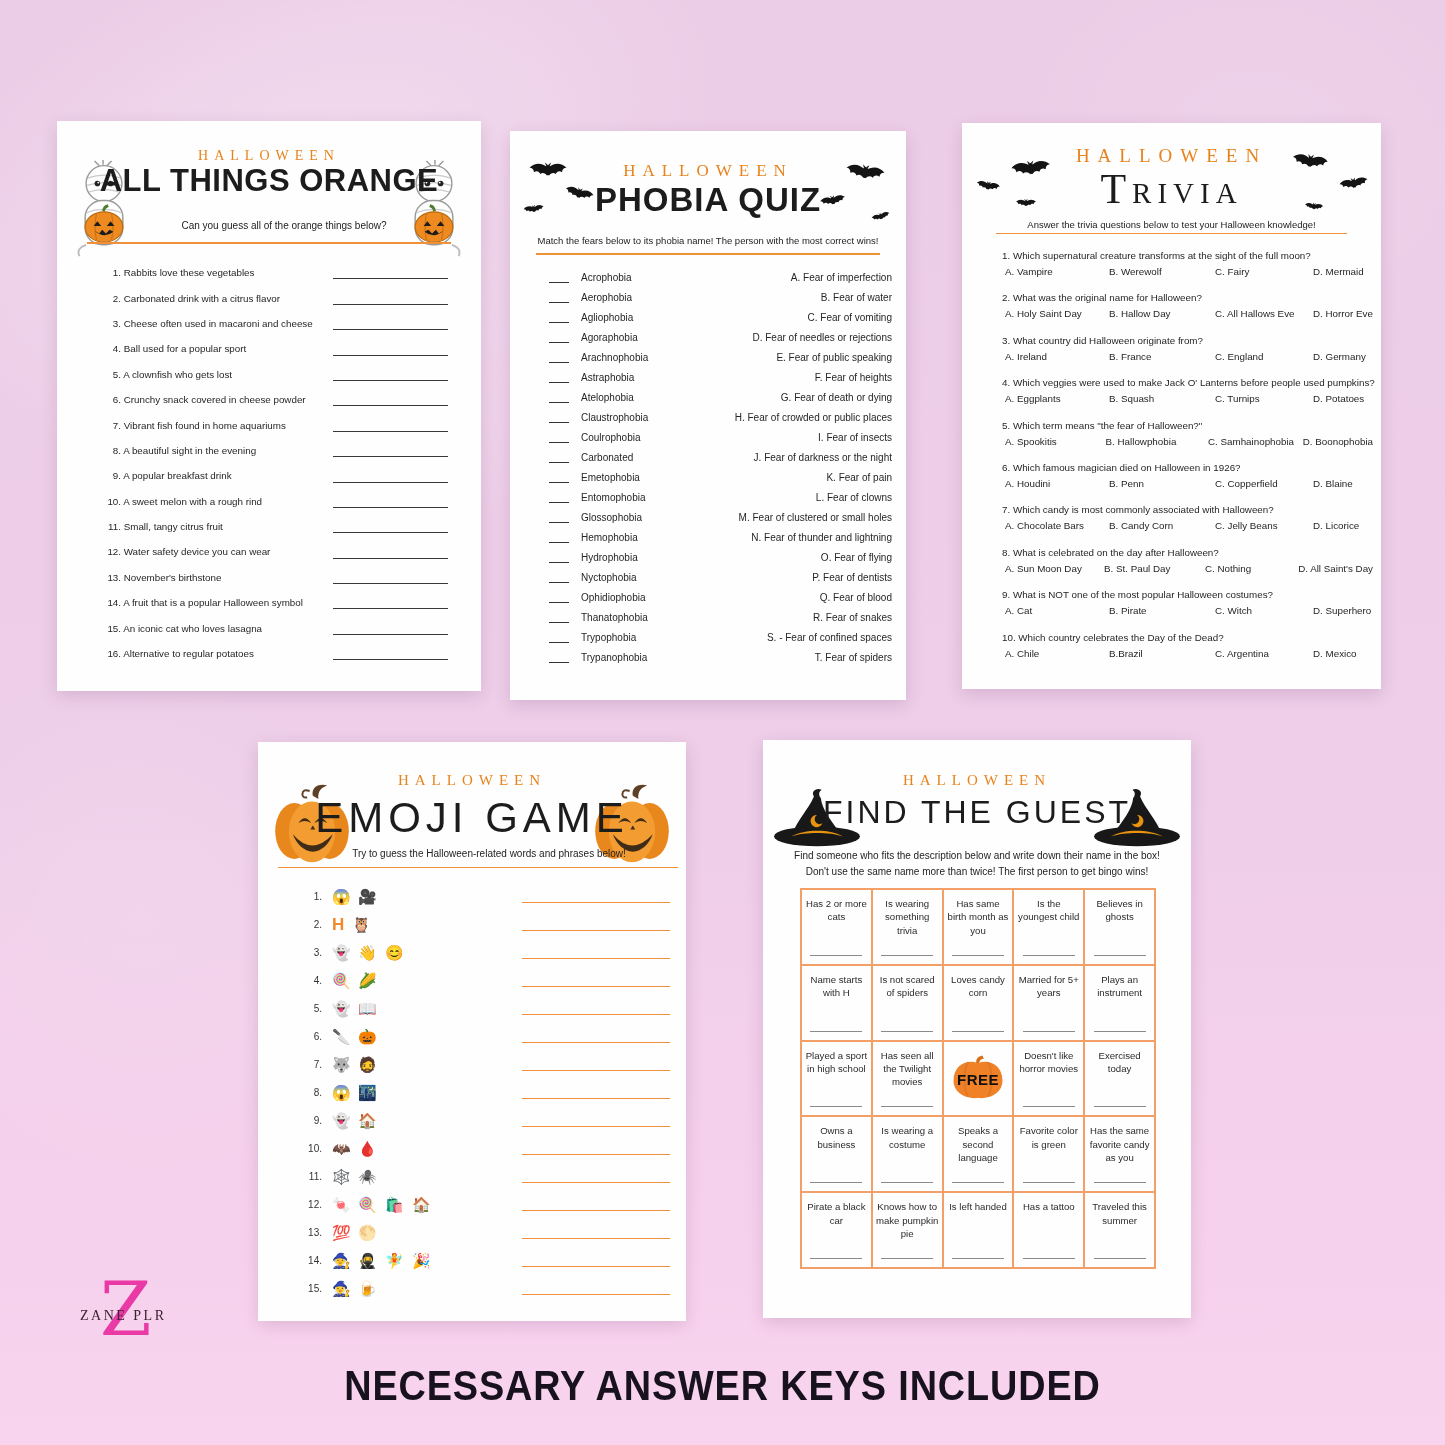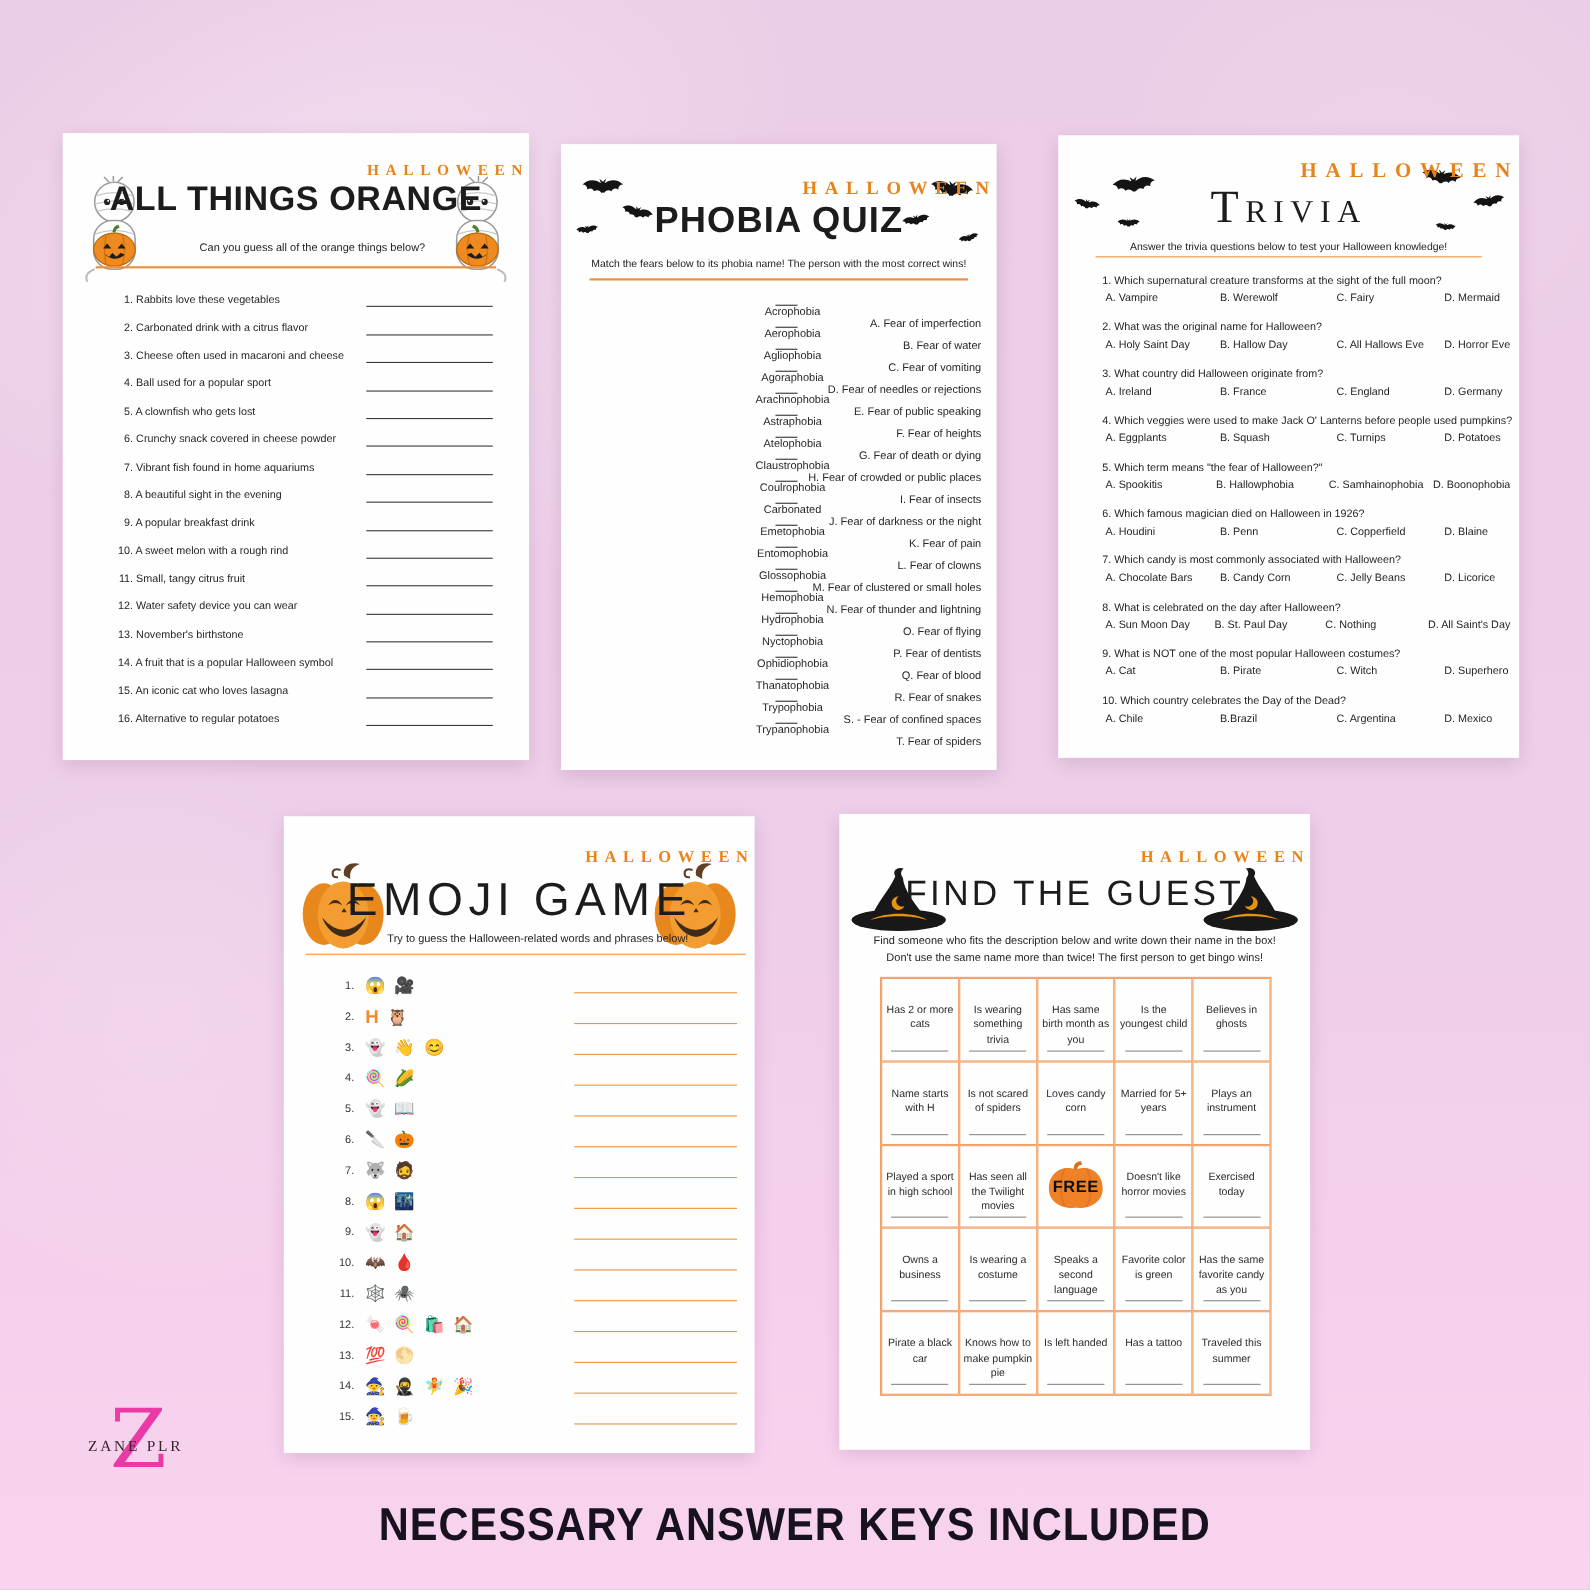--- a/index.html
+++ b/index.html
@@ -10,22 +10,22 @@
   #sw1{top:-80px;left:-140px;width:900px;height:520px;transform:rotate(-22deg);
     background:radial-gradient(ellipse at center,rgba(255,255,255,.30),rgba(255,255,255,0) 68%);}
   #sw2{top:180px;left:60px;width:620px;height:330px;transform:rotate(18deg);
     background:radial-gradient(ellipse at center,rgba(255,255,255,.18),rgba(255,255,255,0) 70%);}
   #sw3{top:640px;left:-120px;width:520px;height:560px;transform:rotate(-30deg);
     background:radial-gradient(ellipse at center,rgba(255,255,255,.12),rgba(255,255,255,0) 70%);}
   #sw4{top:-60px;right:-80px;width:520px;height:420px;transform:rotate(15deg);
     background:radial-gradient(ellipse at center,rgba(255,255,255,.10),rgba(255,255,255,0) 70%);}
 
   .card{position:absolute;background:#fefefe;box-shadow:0 5px 16px rgba(90,35,85,.16);}
-  .eyebrow{position:absolute;left:0;right:0;text-align:right;color:#e8831c;
-    font-family:"Liberation Serif",serif;font-weight:700;}
+  .eyebrow{position:absolute;left:0;right:0;text-align:center;color:#e8831c;
+    font-family:"Liberation Serif",serif;font-weight:400;}
   .cardtitle{position:absolute;left:0;right:0;text-align:center;color:#1c1c1c;margin:0;}
   .subtitle{position:absolute;left:0;right:0;text-align:center;color:#232323;margin:0;}
   .divider{position:absolute;border-top:2px solid #f0913a;}
 
   
   #card-ato{left:57px;top:121px;width:424px;height:570px;}
   #card-ato .eyebrow{top:27px;font-size:14px;letter-spacing:6px;}
   #card-ato .cardtitle{top:42px;font-size:31px;font-weight:700;letter-spacing:.5px;}
   #card-ato .subtitle{top:99px;font-size:10px;padding-left:30px;}
   #card-ato .divider{top:121px;left:30px;right:30px;}
@@ -38,21 +38,21 @@
   .mummy.right{right:14px;transform:scaleX(-1);}
   .mummy.left{left:14px;}
 
   
   #card-phobia{left:510px;top:131px;width:396px;height:569px;}
   #card-phobia .eyebrow{top:30px;font-size:17px;letter-spacing:7px;}
   #card-phobia .cardtitle{top:50px;font-size:33px;font-weight:700;letter-spacing:1px;}
   #card-phobia .subtitle{top:104px;font-size:9.5px;}
   #card-phobia .divider{top:122px;left:26px;right:26px;}
   #phobia-list{position:absolute;top:136px;left:39px;right:14px;}
-  .ph-row{display:flex;align-items:center;height:20px;font-size:10px;color:#262626;flex-direction:column;}
+  .ph-row{display:flex;align-items:center;height:20px;font-size:10px;color:#262626;}
   .ph-blank{width:20px;border-bottom:1.5px solid #333;height:10px;margin-right:12px;flex:none;}
   .ph-name{white-space:nowrap;}
   .ph-ans{margin-left:auto;white-space:nowrap;}
   .bat{position:absolute;}
 
   
   #card-trivia{left:962px;top:123px;width:419px;height:566px;}
   #card-trivia .eyebrow{top:22px;font-size:19px;letter-spacing:8px;}
   #card-trivia .cardtitle{top:42px;font-family:"Liberation Serif",serif;font-variant:small-caps;
      font-weight:500;font-size:42px;letter-spacing:6px;}
@@ -84,21 +84,21 @@
   .jack.right{right:10px;}
 
   
   #card-guest{left:763px;top:740px;width:428px;height:578px;}
   #card-guest .eyebrow{top:32px;font-size:15px;letter-spacing:6px;}
   #card-guest .cardtitle{top:54px;font-size:32px;font-weight:400;letter-spacing:3px;}
   #card-guest .subtitle{top:108px;font-size:10px;line-height:1.55;}
   #bingo-grid{position:absolute;top:148px;left:37px;width:354px;display:grid;
     grid-template-columns:repeat(5,1fr);grid-auto-rows:75.8px;border:1px solid #f2a067;}
   .bingo-cell{border:1px solid #f2a067;display:flex;flex-direction:column;align-items:center;
-    justify-content:space-between;padding:22px 3px 8px;box-sizing:border-box;}
+    justify-content:space-between;padding:7px 3px 8px;box-sizing:border-box;}
   .cell-text{font-size:9.6px;line-height:1.4;color:#2b2b2b;text-align:center;}
   .cell-line{width:52px;border-bottom:1.4px solid #8a8a8a;}
   .bingo-cell.free{justify-content:center;position:relative;padding:0;}
   .free-label{position:absolute;top:50%;left:50%;transform:translate(-50%,-42%);
     font-size:15px;font-weight:700;color:#101010;letter-spacing:.5px;}
   .hat{position:absolute;top:44px;width:92px;height:68px;}
   .hat.left{left:8px;}
   .hat.right{right:8px;transform:scaleX(-1);}
 
   

